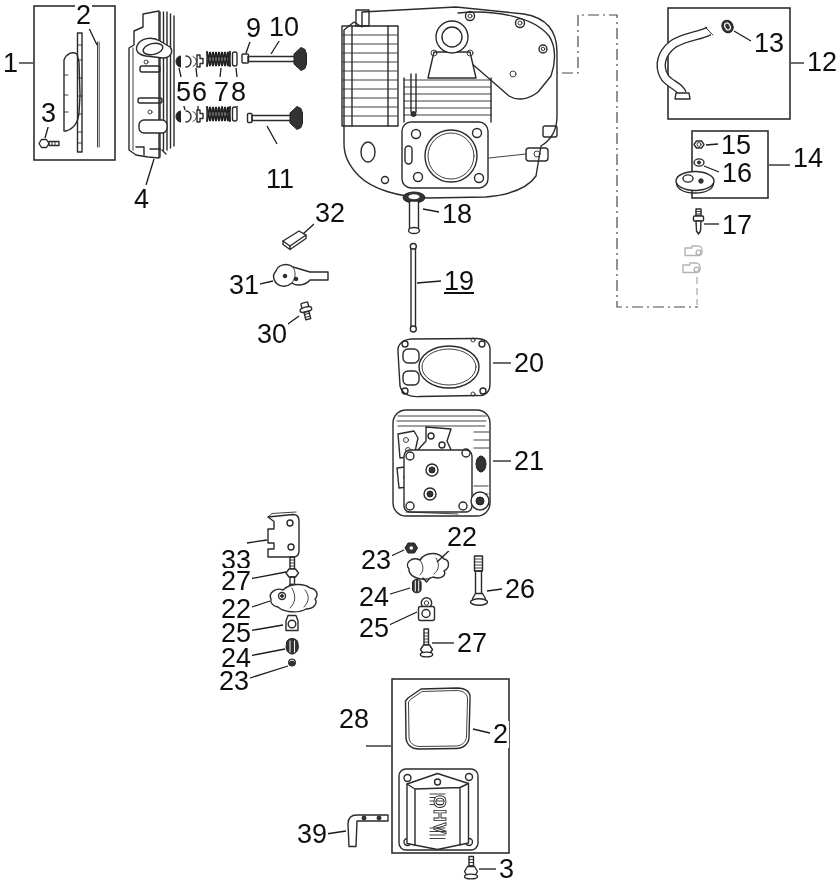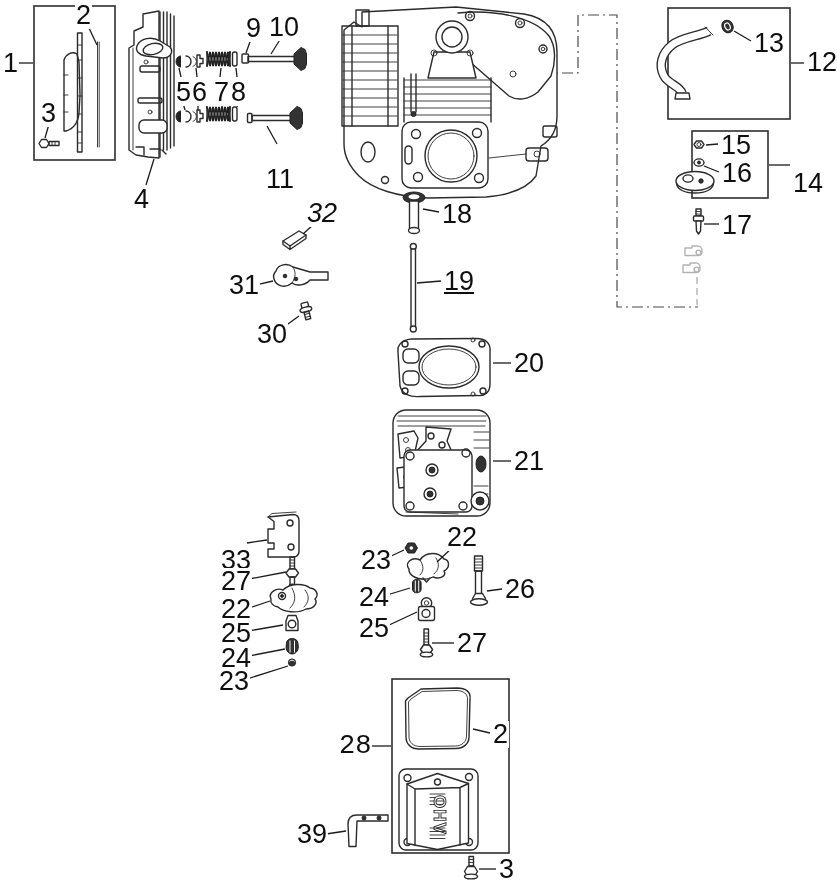--- a/index.html
+++ b/index.html
@@ -390,21 +390,21 @@
       <div class="part-label" style="left: 133px; top: 186px;">4</div>
       <div class="part-label" style="left: 175px; top: 79px;">5</div>
       <div class="part-label" style="left: 191px; top: 79px;">6</div>
       <div class="part-label" style="left: 213px; top: 79px;">7</div>
       <div class="part-label" style="left: 230px; top: 79px;">8</div>
       <div class="part-label" style="left: 245px; top: 15px;">9</div>
       <div class="part-label" style="left: 268px; top: 14px;">10</div>
       <div class="part-label" style="left: 265px; top: 145px; margin-top: 21px;">11</div>
       <div class="part-label" style="left: 806px; top: 49px; text-align: center;">12</div>
       <div class="part-label" style="left: 753px; top: 30px;">13</div>
-      <div class="part-label" style="left: 792px; top: 170px;">14</div>
+      <div class="part-label" style="left: 792px; top: 145px;">14</div>
       <div class="part-label" style="left: 720px; top: 132px;">15</div>
       <div class="part-label" style="left: 721px; top: 160px;">16</div>
       <div class="part-label" style="left: 721px; top: 212px;">17</div>
       <div class="part-label" style="left: 441px; top: 201px;">18</div>
       <div class="part-label" style="left: 443px; top: 268px; text-decoration: underline;">19</div>
       <div class="part-label" style="left: 513px; top: 350px;">20</div>
       <div class="part-label" style="left: 513px; top: 448px;">21</div>
       <div class="part-label" style="left: 446px; top: 524px;">22</div>
       <div class="part-label" style="left: 360px; top: 547px;">23</div>
       <div class="part-label" style="left: 358px; top: 584px;">24</div>
@@ -412,19 +412,19 @@
       <div class="part-label" style="left: 504px; top: 576px;">26</div>
       <div class="part-label" style="left: 456px; top: 630px;">27</div>
       <div class="part-label" style="left: 220px; top: 532px; margin-top: 15px;">33</div>
       <div class="part-label" style="left: 220px; top: 568px;">27</div>
       <div class="part-label" style="left: 220px; top: 596px;">22</div>
       <div class="part-label" style="left: 220px; top: 620px;">25</div>
       <div class="part-label" style="left: 220px; top: 645px;">24</div>
       <div class="part-label" style="left: 218px; top: 668px;">23</div>
       <div class="part-label" style="left: 256px; top: 321px;">30</div>
       <div class="part-label" style="left: 228px; top: 272px;">31</div>
-      <div class="part-label" style="left: 306px; top: 200px; font-style: italic;">32</div>
-      <div class="part-label" style="left: 338px; top: 733px; font-family: Liberation Mono, monospace;">28</div>
+      <div class="part-label" style="left: 314px; top: 200px;">32</div>
+      <div class="part-label" style="left: 338px; top: 706px;">28</div>
       <div class="part-label" style="left: 492px; top: 721px;">2</div>
       <div class="part-label" style="left: 296px; top: 821px;">39</div>
       <div class="part-label" style="left: 498px; top: 856px;">3</div>
     </div>
 </div>
 
 </body></html>

